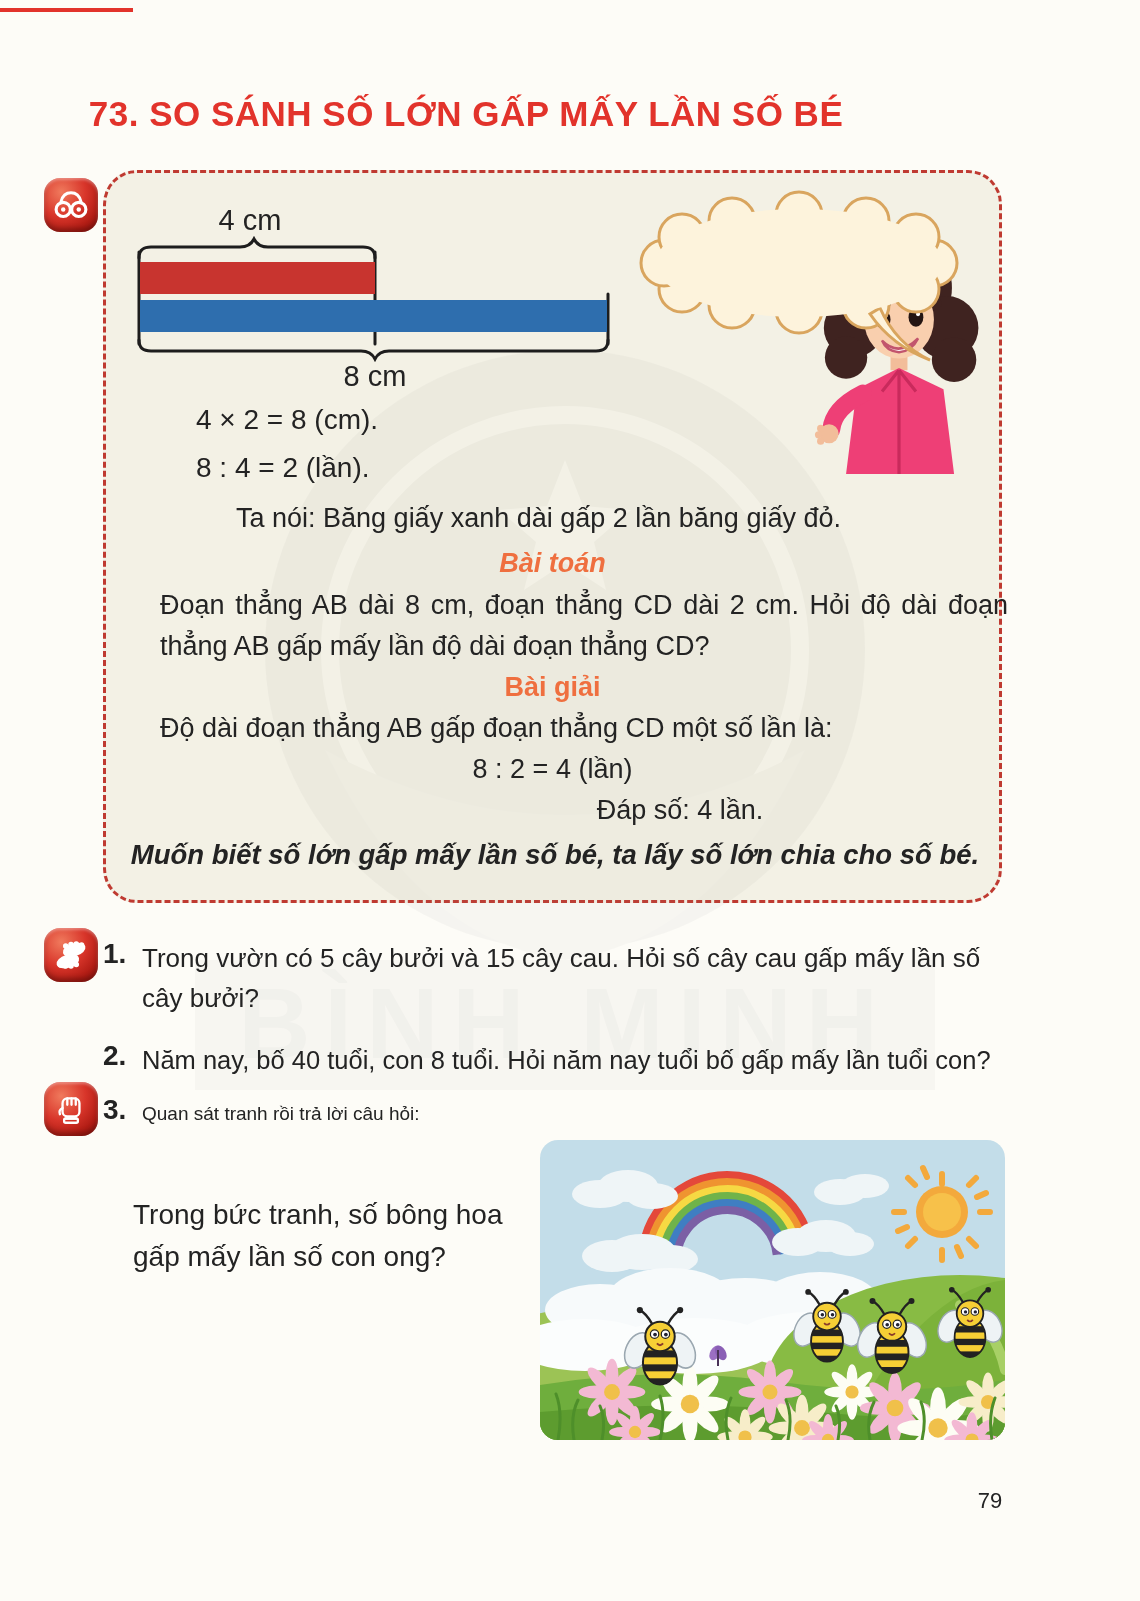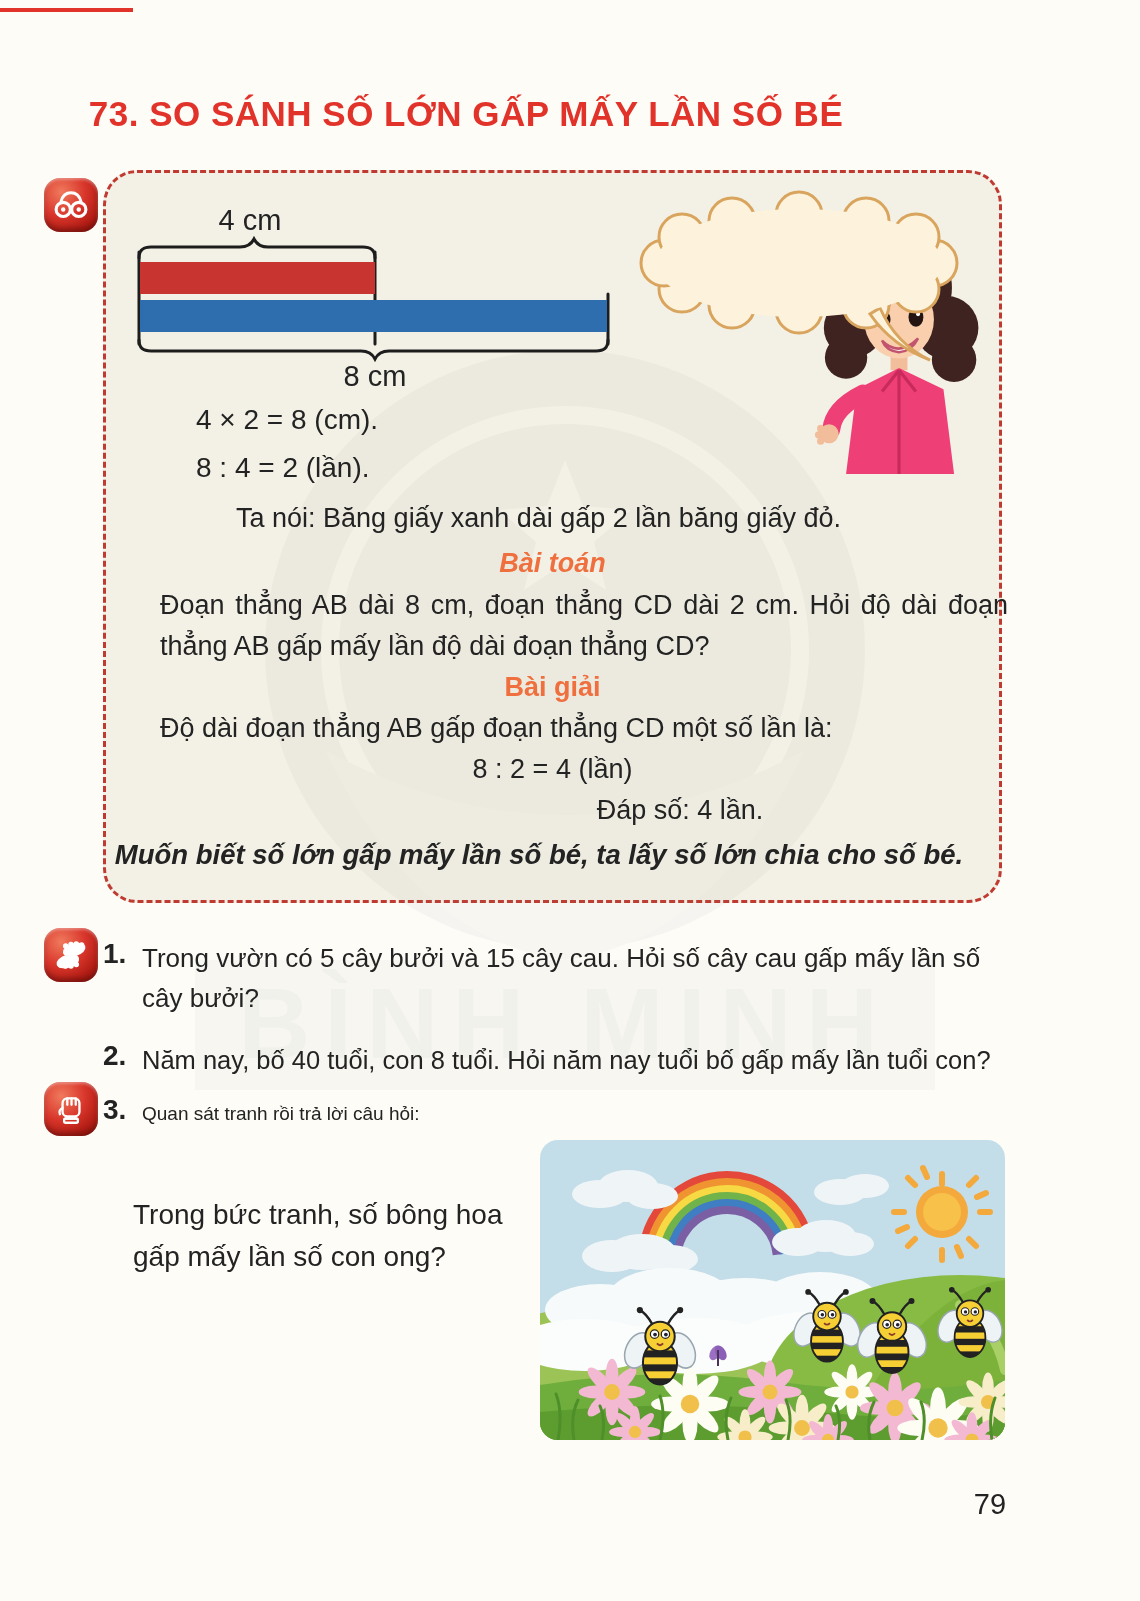--- a/index.html
+++ b/index.html
@@ -31,27 +31,27 @@
   .eq{font-size:28px;margin-top:8px;}
   .heading{
     width:899px;left:103px;text-align:center;font-size:27px;font-weight:bold;
     color:var(--heading_orange,#ef6f3f);
   }
   .bubble-text{
     font-size:21.5px;line-height:28px;text-align:center;color:#222;
   }
   .bubble-text span{display:block;}
   .rule-text{
-    left:99px;top:839px;width:880px;text-align:center;
+    left:115px;top:839px;width:880px;text-align:center;
     font-size:27.5px;font-weight:bold;font-style:italic;
   }
   .ex-num{font-size:28px;font-weight:bold;}
   .ex-text{font-size:26px;line-height:40px;}
   .watermark{opacity:.05;pointer-events:none;}
-  .pagenum{left:955px;top:1488px;width:70px;text-align:center;font-size:29px;}
+  .pagenum{left:955px;top:1488px;width:70px;text-align:center;font-size:22px;}
 </style>
 </head>
 <body>
 
 <div class="abs top-rule"></div>
 
 <h1 class="abs page-title">73. SO SÁNH SỐ LỚN GẤP MẤY LẦN SỐ BÉ</h1>
 
 <div class="abs lesson-box"></div>
 

